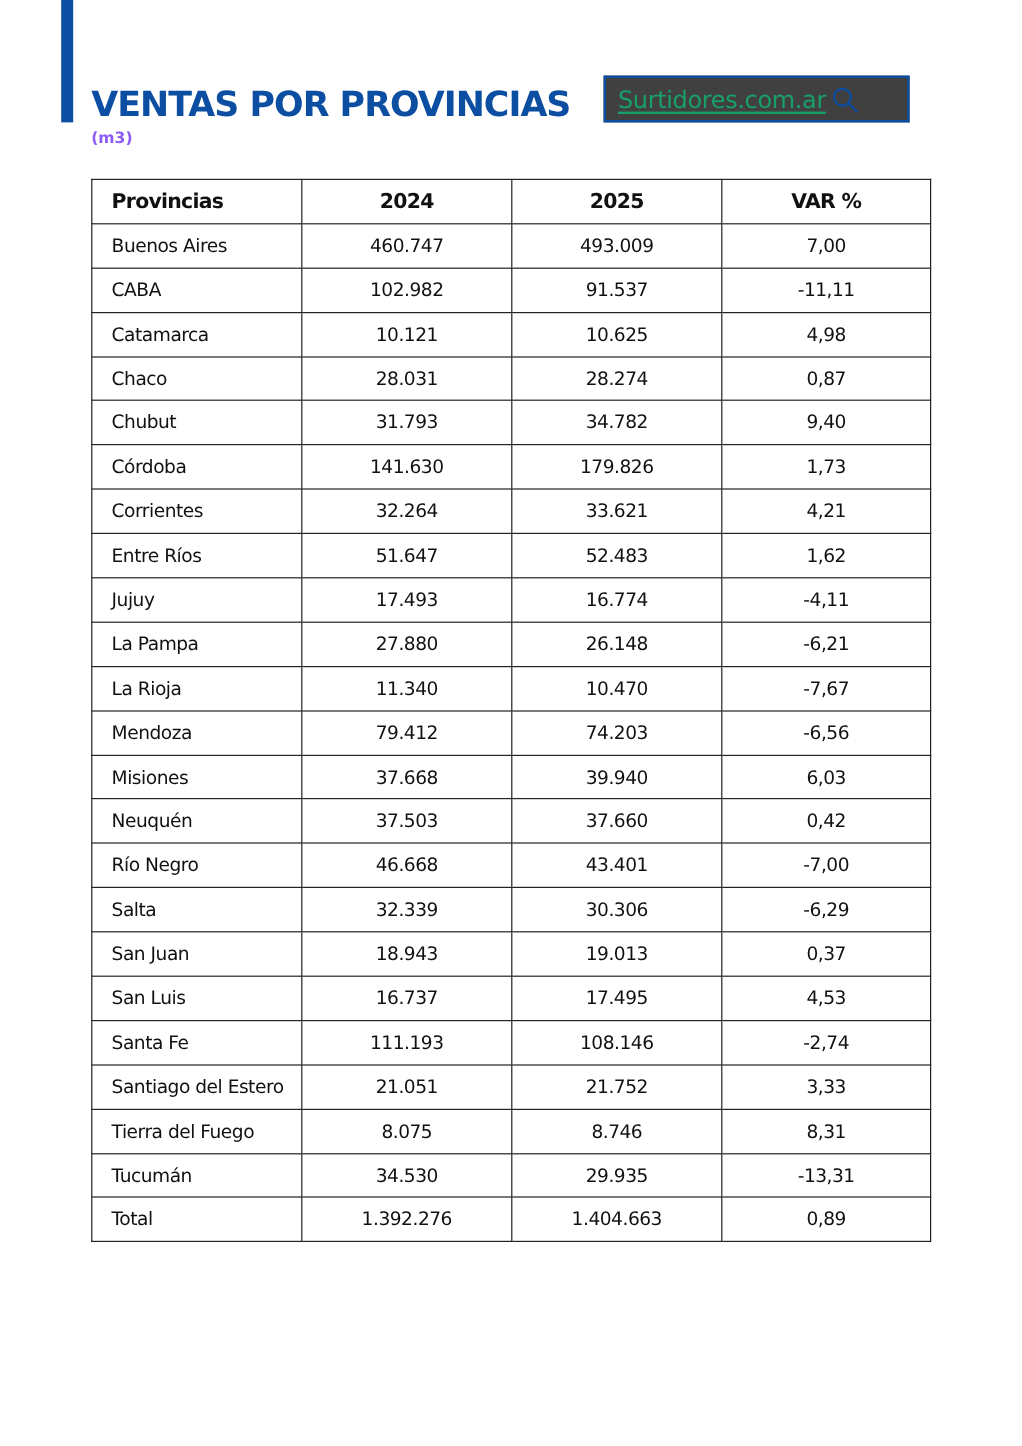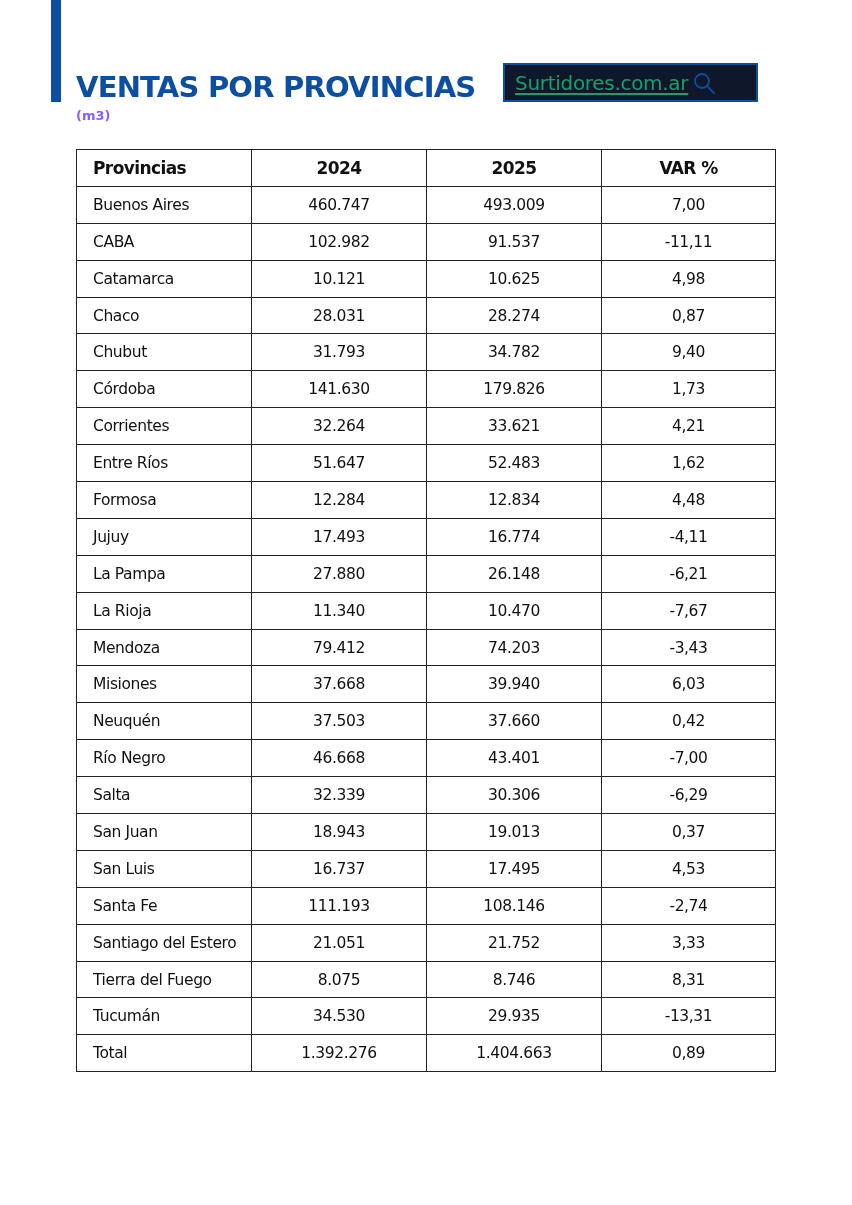--- a/index.html
+++ b/index.html
@@ -17,21 +17,21 @@
       white-space: nowrap;
       text-align: center;
     }
     .unit {
       position: absolute; left: 76px; top: 108px;
       font-family: "DejaVu Sans", sans-serif; font-weight: bold;
       font-size: 13px; color: #8b5cf6;
     }
     .brand-box {
       position: absolute; left: 503px; top: 63px; width: 255px; height: 39px;
-      border: 2px solid #0b4ea2; background: #0f172a;
+      border: 2px solid #0b4ea2; background: #404040;
       display: flex; align-items: center; padding-left: 10px;
     }
     .brand-text {
       font-family: "DejaVu Sans", sans-serif; font-size: 20px; color: #18a06a;
       text-decoration: underline; text-decoration-thickness: 2px; text-underline-offset: 3px;
       letter-spacing: -0.3px; white-space: nowrap;
     }
     .brand-icon { margin-left: 4px; width: 24px; height: 24px; display: inline-block; }
 
     table.data {
@@ -128,26 +128,20 @@
         <td>33.621</td>
         <td>4,21</td>
       </tr>
       <tr>
         <td>Entre Ríos</td>
         <td>51.647</td>
         <td>52.483</td>
         <td>1,62</td>
       </tr>
       <tr>
-        <td>Formosa</td>
-        <td>12.284</td>
-        <td>12.834</td>
-        <td>4,48</td>
-      </tr>
-      <tr>
         <td>Jujuy</td>
         <td>17.493</td>
         <td>16.774</td>
         <td>-4,11</td>
       </tr>
       <tr>
         <td>La Pampa</td>
         <td>27.880</td>
         <td>26.148</td>
         <td>-6,21</td>
@@ -155,21 +149,21 @@
       <tr>
         <td>La Rioja</td>
         <td>11.340</td>
         <td>10.470</td>
         <td>-7,67</td>
       </tr>
       <tr>
         <td>Mendoza</td>
         <td>79.412</td>
         <td>74.203</td>
-        <td>-3,43</td>
+        <td>-6,56</td>
       </tr>
       <tr>
         <td>Misiones</td>
         <td>37.668</td>
         <td>39.940</td>
         <td>6,03</td>
       </tr>
       <tr>
         <td>Neuquén</td>
         <td>37.503</td>

